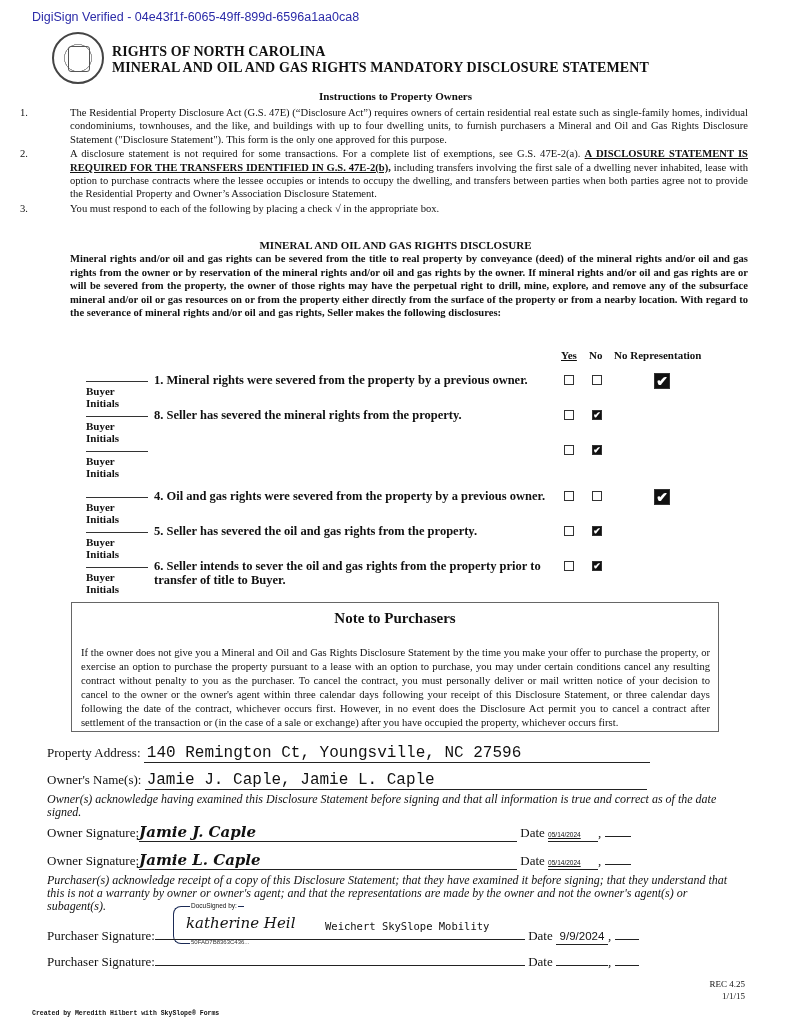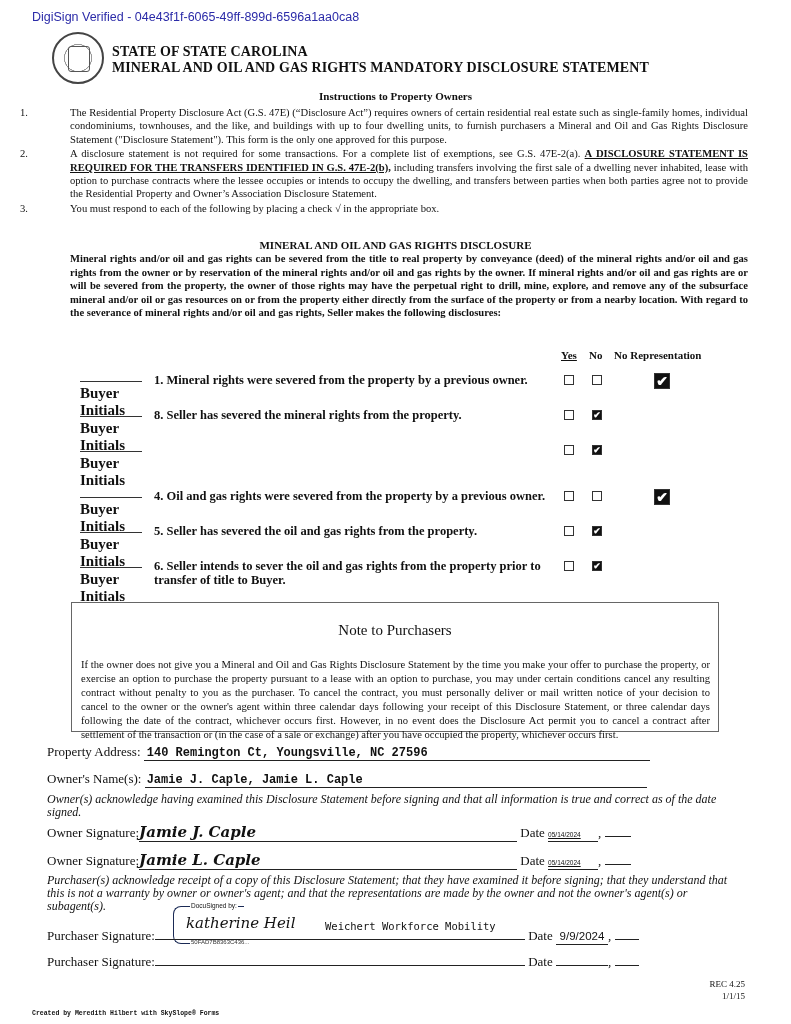--- a/index.html
+++ b/index.html
@@ -11,52 +11,52 @@
     .instr-title { position: absolute; left: 0; width: 791px; top: 90px; text-align: center; font-size: 11px; font-weight: bold; }
     .olist { position: absolute; left: 20px; top: 106px; width: 728px; font-size: 10.6px; line-height: 13.4px; }
     .olist .item { display: flex; margin-bottom: 1px; }
     .olist .num { width: 50px; flex: none; padding-left: 0; }
     .olist .txt { flex: 1; text-align: justify; }
     .u { text-decoration: underline; font-weight: bold; }
     .sec-title { position: absolute; left: 0; width: 791px; top: 239px; text-align: center; font-size: 11px; font-weight: bold; }
     .sec-body { position: absolute; left: 70px; top: 252px; width: 678px; font-size: 10.6px; line-height: 13.5px; font-weight: bold; text-align: justify; }
     .colhdr { position: absolute; top: 349px; font-size: 11px; font-weight: bold; }
     .row { position: absolute; left: 78px; width: 660px; height: 36px; }
-    .initials { position: absolute; left: 2px; top: 8px; width: 62px; border-top: 1px solid #333; font-size: 15px; font-weight: bold; padding-top: 3px; }
+    .initials { position: absolute; left: 8px; top: 8px; width: 62px; border-top: 1px solid #333; font-size: 11px; font-weight: bold; padding-top: 3px; }
     .qtext { position: absolute; left: 76px; top: 0; width: 404px; font-size: 12.5px; font-weight: bold; line-height: 14px; }
     .cb { position: absolute; top: 2px; width: 10px; height: 10px; border: 1px solid #333; box-sizing: border-box; background: #fff; }
     .cb.checked { background: #111; color: #fff; font-size: 9px; line-height: 9px; text-align: center; font-weight: bold; }
     .cb.big { width: 16px; height: 16px; top: 0; font-size: 14px; line-height: 15px; }
     .note-box { position: absolute; left: 71px; top: 602px; width: 648px; height: 130px; border: 1.5px solid #666; box-sizing: border-box; }
-    .note-title { text-align: center; font-size: 15px; font-weight: normal; margin-top: 19px; }
+    .note-title { text-align: center; font-size: 15px; font-weight: bold; margin-top: 7px; }
     .note-body { font-size: 10.6px; line-height: 14px; text-align: justify; padding: 2px 8px 0 9px; margin-top: 17px; }
     .fld { position: absolute; left: 47px; font-size: 13px; }
     .fld .line { display: inline-block; border-bottom: 1px solid #222; vertical-align: baseline; }
-    .mono { font-family: "Liberation Mono", "DejaVu Sans Mono", monospace; font-weight: bold; font-size: 12px; }
+    .mono { font-family: "Liberation Mono", "DejaVu Sans Mono", monospace; font-weight: normal; font-size: 16px; }
     .ital { position: absolute; left: 47px; width: 700px; font-style: italic; font-size: 12px; line-height: 13px; }
     .sig { font-family: "DejaVu Serif", serif; font-style: italic; font-weight: bold; font-size: 15px; }
     .date-small { font-family: "Liberation Sans", sans-serif; font-size: 6.5px; text-decoration: underline; }
     .docu { position: absolute; left: 173px; top: 906px; width: 70px; height: 36px; border-left: 1.5px solid #1a2a55; border-top: 1.5px solid #1a2a55; border-bottom: 1.5px solid #1a2a55; border-radius: 8px 0 0 8px; }
     .docu-label { position: absolute; left: 190px; top: 902px; font-family: "Liberation Sans", sans-serif; font-size: 6.5px; background: #fff; padding: 0 1px; }
     .docu-id { position: absolute; left: 190px; top: 939px; font-family: "Liberation Sans", sans-serif; font-size: 6px; color: #333; background: #fff; padding: 0 1px; }
     .hand { position: absolute; left: 186px; top: 914px; font-family: "DejaVu Serif", serif; font-style: italic; font-size: 15px; color: #111; }
     .company { position: absolute; left: 325px; top: 920px; font-family: "DejaVu Sans Mono", monospace; font-size: 10.5px; }
     .rec { position: absolute; right: 46px; top: 978px; text-align: right; font-size: 9px; line-height: 12px; }
     .footer { position: absolute; left: 32px; top: 1010px; font-family: "Liberation Mono", monospace; font-size: 6.5px; font-weight: bold; }
   </style>
 </head>
 <body>
 
 <div class="verified">DigiSign Verified - 04e43f1f-6065-49ff-899d-6596a1aa0ca8</div>
 
 <div class="seal">
     <div class="seal-inner"></div>
   </div>
 <div class="hdr">
-  <div>STATE OF STATE CAROLINA</div>
+  <div>RIGHTS OF NORTH CAROLINA</div>
   <div>MINERAL AND OIL AND GAS RIGHTS MANDATORY DISCLOSURE STATEMENT</div>
 </div>
 
 <div class="instr-title">Instructions to Property Owners</div>
 <div class="olist">
   <div class="item">
     <span class="num" style="padding-left:0;">1.</span>
     <span class="txt">The Residential Property Disclosure Act (G.S. 47E) (“Disclosure Act”) requires owners of certain residential real estate such as single-family homes, individual condominiums, townhouses, and the like, and buildings with up to four dwelling units, to furnish purchasers a Mineral and Oil and Gas Rights Disclosure Statement ("Disclosure Statement"). This form is the only one approved for this purpose.</span>
   </div>
   <div class="item">
@@ -150,21 +150,21 @@
 <div class="docu"></div>
 <div class="docu-label">DocuSigned by:</div>
 <div class="hand">katherine Heil</div>
 <div class="docu-id">50FAD7B8363C436...</div>
 
 <div class="fld" style="top:925px;">
   <span>Purchaser Signature:</span><span class="line" style="width:370px; height:14px;"></span>
   <span>Date</span>
   <span class="line" style="width:52px; text-align:center;"><span style="font-family:'Liberation Sans',sans-serif; font-size:11.5px;">9/9/2024</span></span>, <span class="line" style="width:24px;"></span>
 </div>
-<div class="company">Weichert Workforce Mobility</div>
+<div class="company">Weichert SkySlope Mobility</div>
 
 <div class="fld" style="top:951px;text-align:right;">
   <span>Purchaser Signature:</span><span class="line" style="width:370px; height:14px;"></span>
   <span>Date</span>
   <span class="line" style="width:52px;"></span>, <span class="line" style="width:24px;"></span>
 </div>
 
 <div class="rec">
   <div>REC 4.25</div>
   <div>1/1/15</div>

